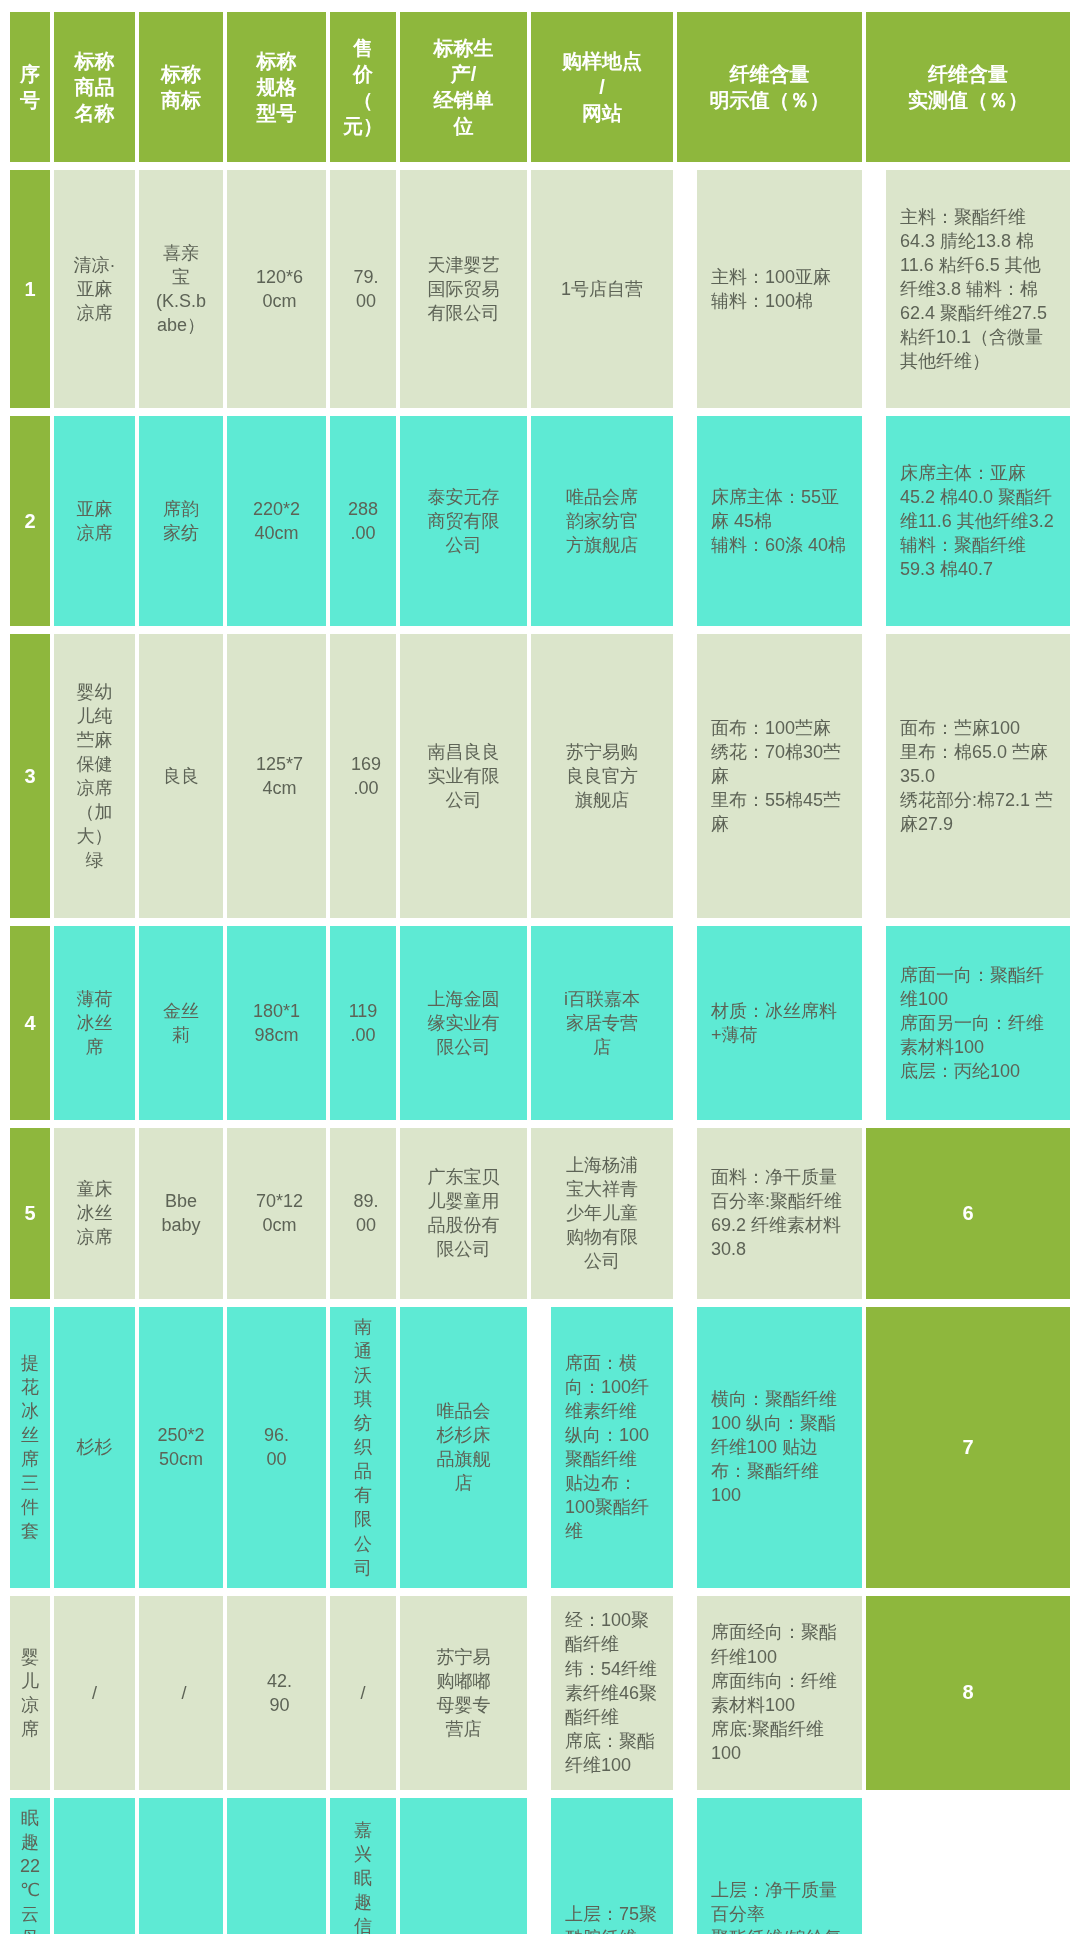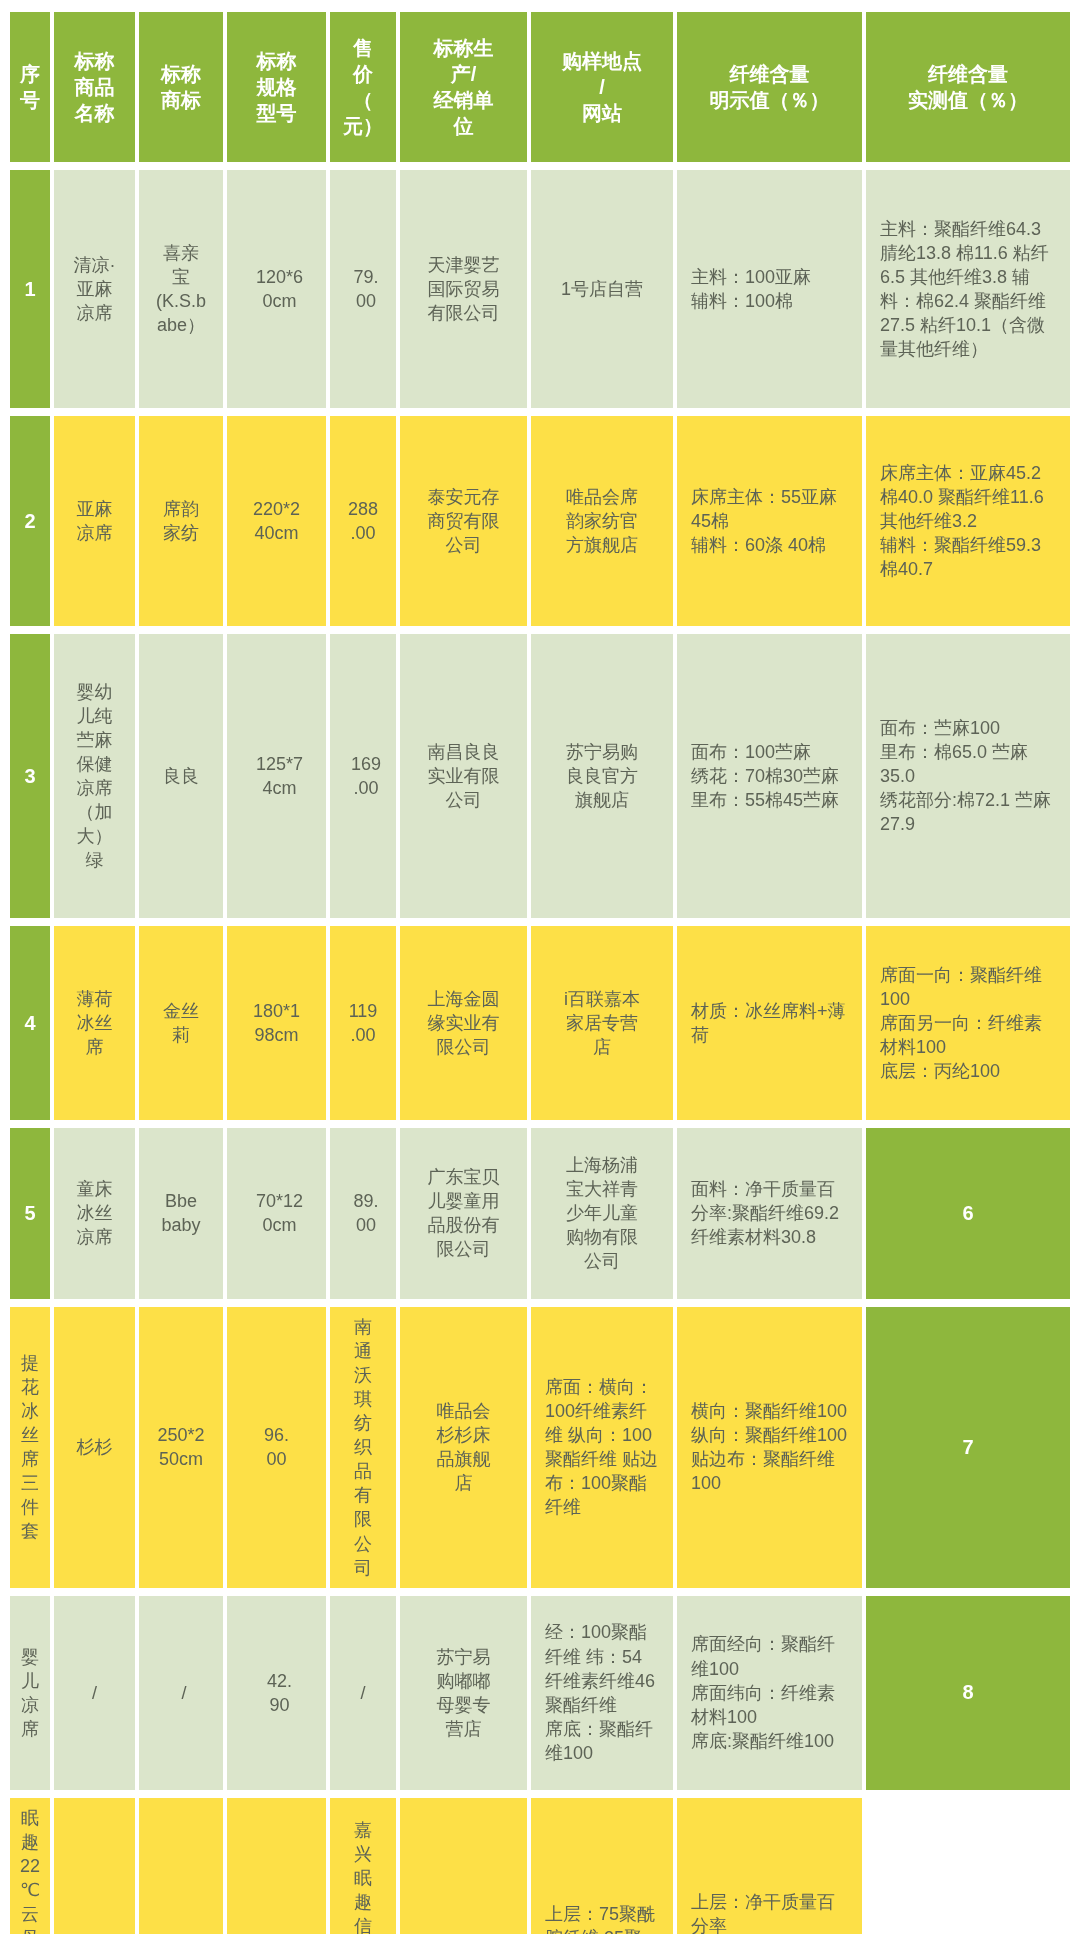--- a/index.html
+++ b/index.html
@@ -57,29 +57,30 @@
     display: flex;
     align-items: center;
     justify-content: center;
     text-align: center;
     white-space: pre-line;
     word-break: break-word;
     padding: 8px 10px;
     box-sizing: border-box;
   }
   .cell.odd  { background: #dbe5cb; padding-left: 16px; }
-  .cell.even { background: #fde047; }
+  .cell.even { background: #5eead4; }
   .cell.c-name  { padding: 8px 14px; }
   .cell.c-brand { padding: 8px 16px; }
   .cell.c-manufacturer { padding: 8px 20px; }
   .cell.c-place { padding: 25px 28px; }
   .cell.c-declared, .cell.c-measured {
     text-align: left;
     justify-content: flex-start;
     padding: 10px 14px;
+    margin-left: 20px;
   }
 </style>
 </head>
 <body>
 
 <div class="page">
   <div class="grid" id="table-grid">
       <div class="hcell">序
 号</div>
       <div class="hcell">标称

